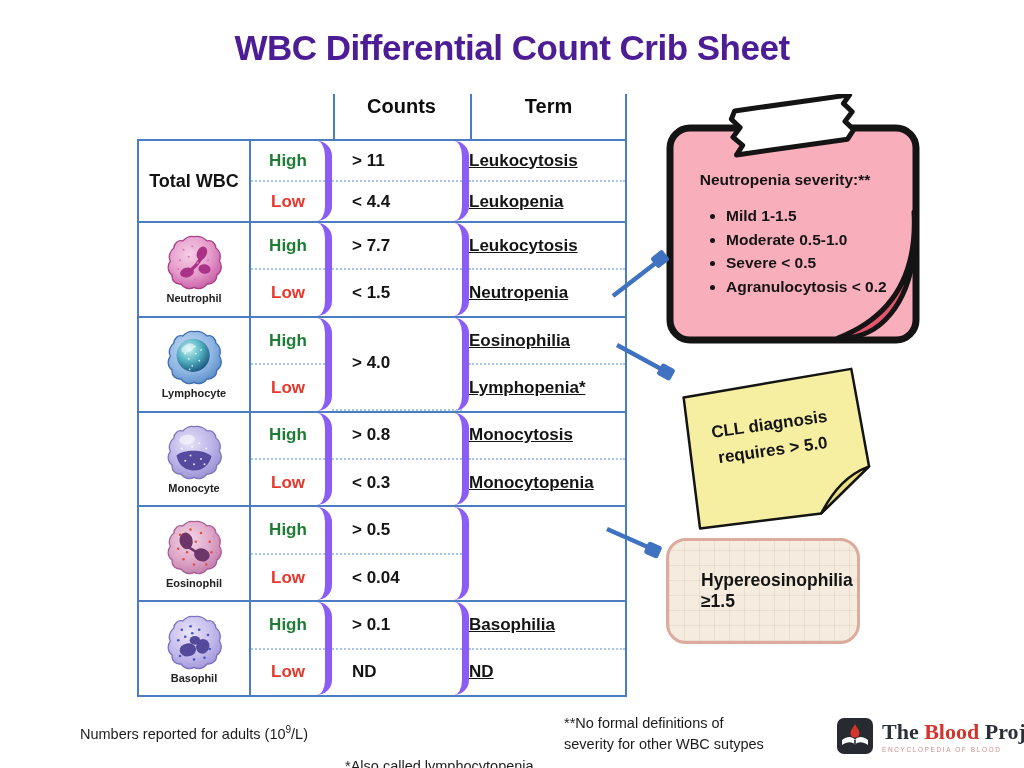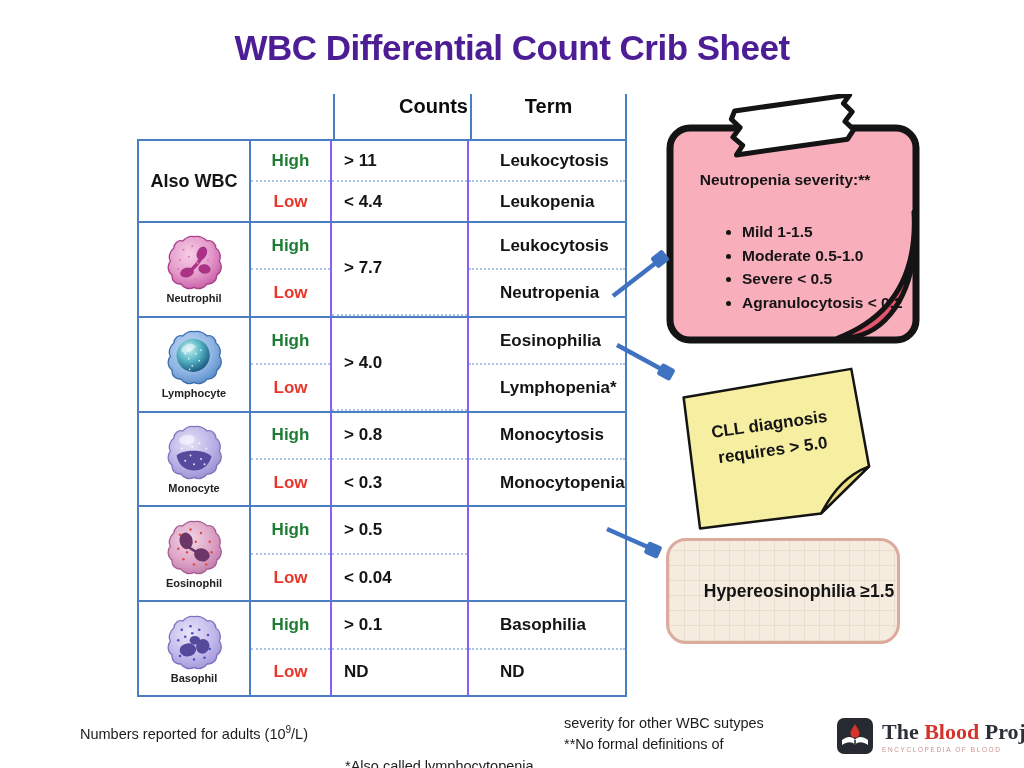--- a/index.html
+++ b/index.html
@@ -5,61 +5,61 @@
   html,body{margin:0;padding:0;}
   body{width:1024px;height:768px;background:#ffffff;font-family:"Liberation Sans",sans-serif;position:relative;overflow:hidden;}
   .page{position:absolute;inset:0;}
 
   
   .title{position:absolute;top:28px;left:0;width:100%;text-align:center;
          font-size:35px;font-weight:800;color:#4c1d95;letter-spacing:-0.5px;}
 
   
   .colhdr{position:absolute;top:95px;font-size:20px;font-weight:800;color:#0d0d0d;text-align:center;}
-  .colhdr.counts{left:333px;width:137px;padding-left:32px;}
+  .colhdr.counts{left:333px;width:137px;}
   .colhdr.term{left:470px;width:157px;}
   .hdr-vline{position:absolute;top:94px;height:45px;width:2px;background:#4a7dc2;}
 
   
   .wbc-table{position:absolute;left:137px;top:139px;width:490px;height:558px;
              border:2px solid #4a7dc2;box-sizing:border-box;display:flex;flex-direction:column;background:#fff;}
   .group{display:grid;grid-template-columns:112px 81px 137px 1fr;flex:1;min-height:0;}
   .group.first{flex:0 0 80px;}
   .group + .group{border-top:2px solid #4a7dc2;}
   .namecell{border-right:2px solid #4a7dc2;display:flex;flex-direction:column;align-items:center;justify-content:center;gap:2px;}
   .sub{display:flex;flex-direction:column;min-height:0;}
-  .sub.bordered{border-right:2px solid #8b5cf6;}
+  .sub.bordered{border-right:7px solid #8b5cf6;border-radius:15px;}
   .sub .hi,.sub .lo{flex:1;display:flex;align-items:center;font-size:17px;font-weight:700;color:#141414;}
   .sub .hi{border-bottom:2px dotted #a9c6e8;}
   .hlcol .hi,.hlcol .lo{justify-content:center;}
   .hlcol .hi{color:#1e7d34;}
   .hlcol .lo{color:#e8362b;}
-  .countcol .hi,.countcol .lo{padding-left:12px;}
-  .termcol .hi,.termcol .lo{padding-left:31px;}
+  .countcol .hi,.countcol .lo{padding-left:20px;}
+  .termcol .hi,.termcol .lo{padding-left:0;text-decoration:underline;}
   .totalwbc{font-size:18px;font-weight:800;color:#141414;}
   .celllabel{font-size:11px;font-weight:700;color:#222;}
   .cellimg{width:56px;height:56px;}
 
   
   .pink-note{position:absolute;left:658px;top:94px;width:266px;height:258px;}
   .pink-note svg{position:absolute;inset:0;}
   .pink-title{position:absolute;top:77px;left:26px;right:38px;text-align:center;
               font-size:15.5px;font-weight:800;color:#141414;}
-  .pink-bullets{position:absolute;top:110px;left:52px;margin:16px;padding-left:16px;
+  .pink-bullets{position:absolute;top:110px;left:52px;margin:0;padding-left:16px;
                 font-size:15.5px;font-weight:800;color:#141414;}
   .pink-bullets li{line-height:23.5px;}
 
   
   .yellow-note{position:absolute;left:684px;top:377px;width:186px;height:148px;transform:rotate(-8deg);}
   .yellow-note svg{position:absolute;inset:0;}
   .yellow-text{position:absolute;top:34px;left:0;width:178px;text-align:center;
                font-size:17px;font-weight:800;color:#141414;line-height:26px;}
 
   
-  .cream-box{position:absolute;left:666px;top:538px;width:234px;height:106px;box-sizing:border-box;
+  .cream-box{position:absolute;left:666px;top:538px;width:194px;height:106px;box-sizing:border-box;
              background-color:#f5ecdf;
              background-image:repeating-linear-gradient(0deg,rgba(201,170,148,0.22) 0 1px,transparent 1px 15px),
                               repeating-linear-gradient(90deg,rgba(201,170,148,0.22) 0 1px,transparent 1px 15px);
              border:3.5px solid #dcab9e;border-radius:20px;
              display:flex;align-items:center;justify-content:center;padding-left:32px;}
   .cream-text{font-size:17.5px;font-weight:800;color:#141414;}
 
   
   .arrows{position:absolute;inset:0;width:1024px;height:768px;pointer-events:none;z-index:10;}
 
@@ -124,21 +124,21 @@
   <div class="colhdr counts">Counts</div>
   <div class="colhdr term">Term</div>
   <div class="hdr-vline" style="left:333px"></div>
   <div class="hdr-vline" style="left:470px"></div>
   <div class="hdr-vline" style="left:625px"></div>
 
   <div class="wbc-table">
 
     <div class="group first">
       <div class="namecell">
-        <span class="totalwbc">Also WBC</span>
+        <span class="totalwbc">Total WBC</span>
       </div>
       <div class="sub bordered hlcol">
         <div class="hi">High</div>
         <div class="lo">Low</div>
       </div>
       <div class="sub bordered countcol">
         <div class="hi">&gt; 11</div>
         <div class="lo">&lt; 4.4</div>
       </div>
       <div class="sub termcol">
@@ -167,20 +167,21 @@
             </g>
         </svg>
         <span class="celllabel">Neutrophil</span>
       </div>
       <div class="sub bordered hlcol">
         <div class="hi">High</div>
         <div class="lo">Low</div>
       </div>
       <div class="sub bordered countcol">
         <div class="hi">&gt; 7.7</div>
+        <div class="lo">&lt; 1.5</div>
       </div>
       <div class="sub termcol">
         <div class="hi">Leukocytosis</div>
         <div class="lo">Neutropenia</div>
       </div>
     </div>
 
     <div class="group">
       <div class="namecell">
         <svg class="cellimg" viewBox="0 0 64 64">
@@ -367,22 +368,22 @@
       <line x1="607" y1="529" x2="650" y2="548" stroke-width="4.5"></line>
       <g transform="translate(653,550) rotate(24)">
           <rect x="-7" y="-6" width="14" height="12" rx="2"></rect>
         </g>
     </g>
   </svg>
 
   <div class="footnote fn1"><span>Numbers reported for adults (10</span><sup>9</sup><span>/L)</span></div>
   <div class="footnote fn2">*Also called lymphocytopenia</div>
   <div class="footnote fn3">
+    <div>**No formal definitions of</div>
     <div>severity for other WBC sutypes</div>
-    <div>**No formal definitions of</div>
   </div>
 
   <div class="logo">
     <svg width="38" height="38" viewBox="0 0 38 38">
       <rect x="1" y="1" width="36" height="36" rx="7" fill="#272b31"></rect>
       <path d="M6,23 C11,19 16,19 19,22.5 C22,19 27,19 32,23 L32,28 C27,24.5 22,24.5 19,27.5 C16,24.5 11,24.5 6,28 Z" fill="#ffffff"></path>
       <path d="M18.2,22.8 L19.8,22.8 L19.8,27 L18.2,27 Z" fill="#272b31"></path>
       <path d="M19,7 C21,11 23.5,13 23.5,16.2 A4.5,4.5 0 1 1 14.5,16.2 C14.5,13 17,11 19,7 Z" fill="#d5342c"></path>
     </svg>
     <div class="logo-text">

